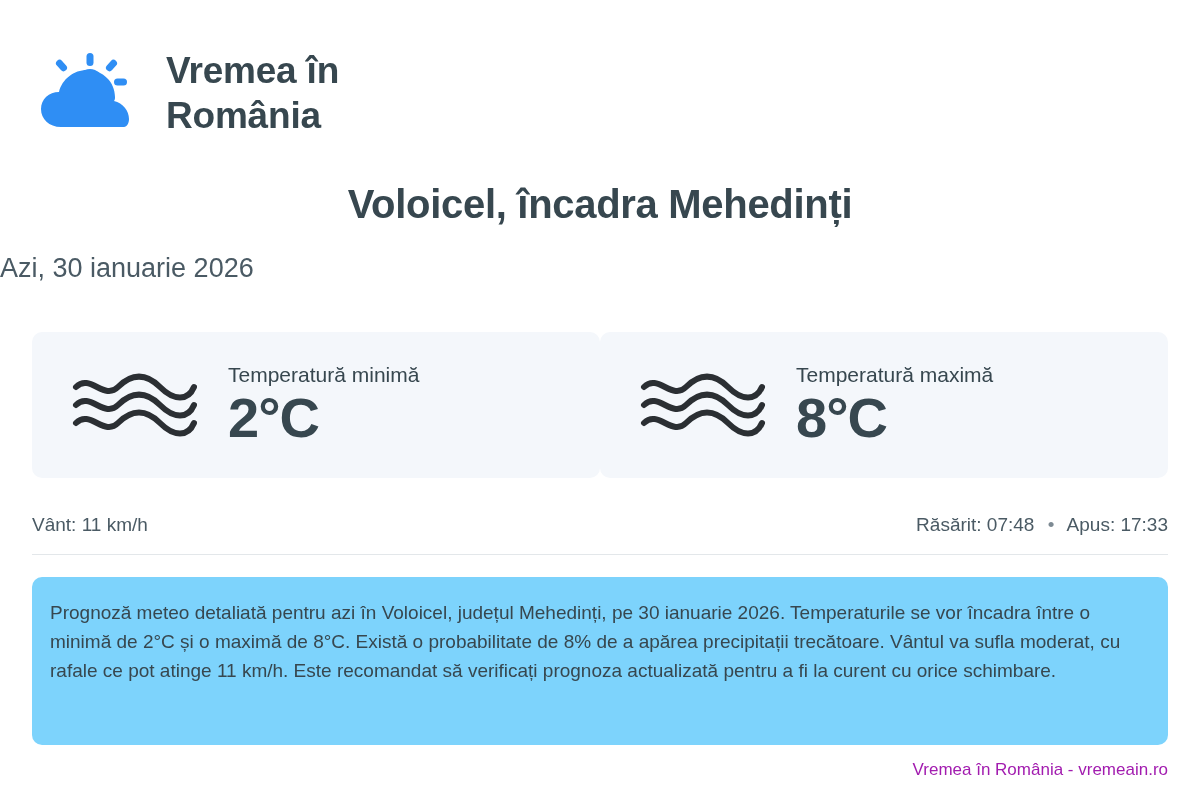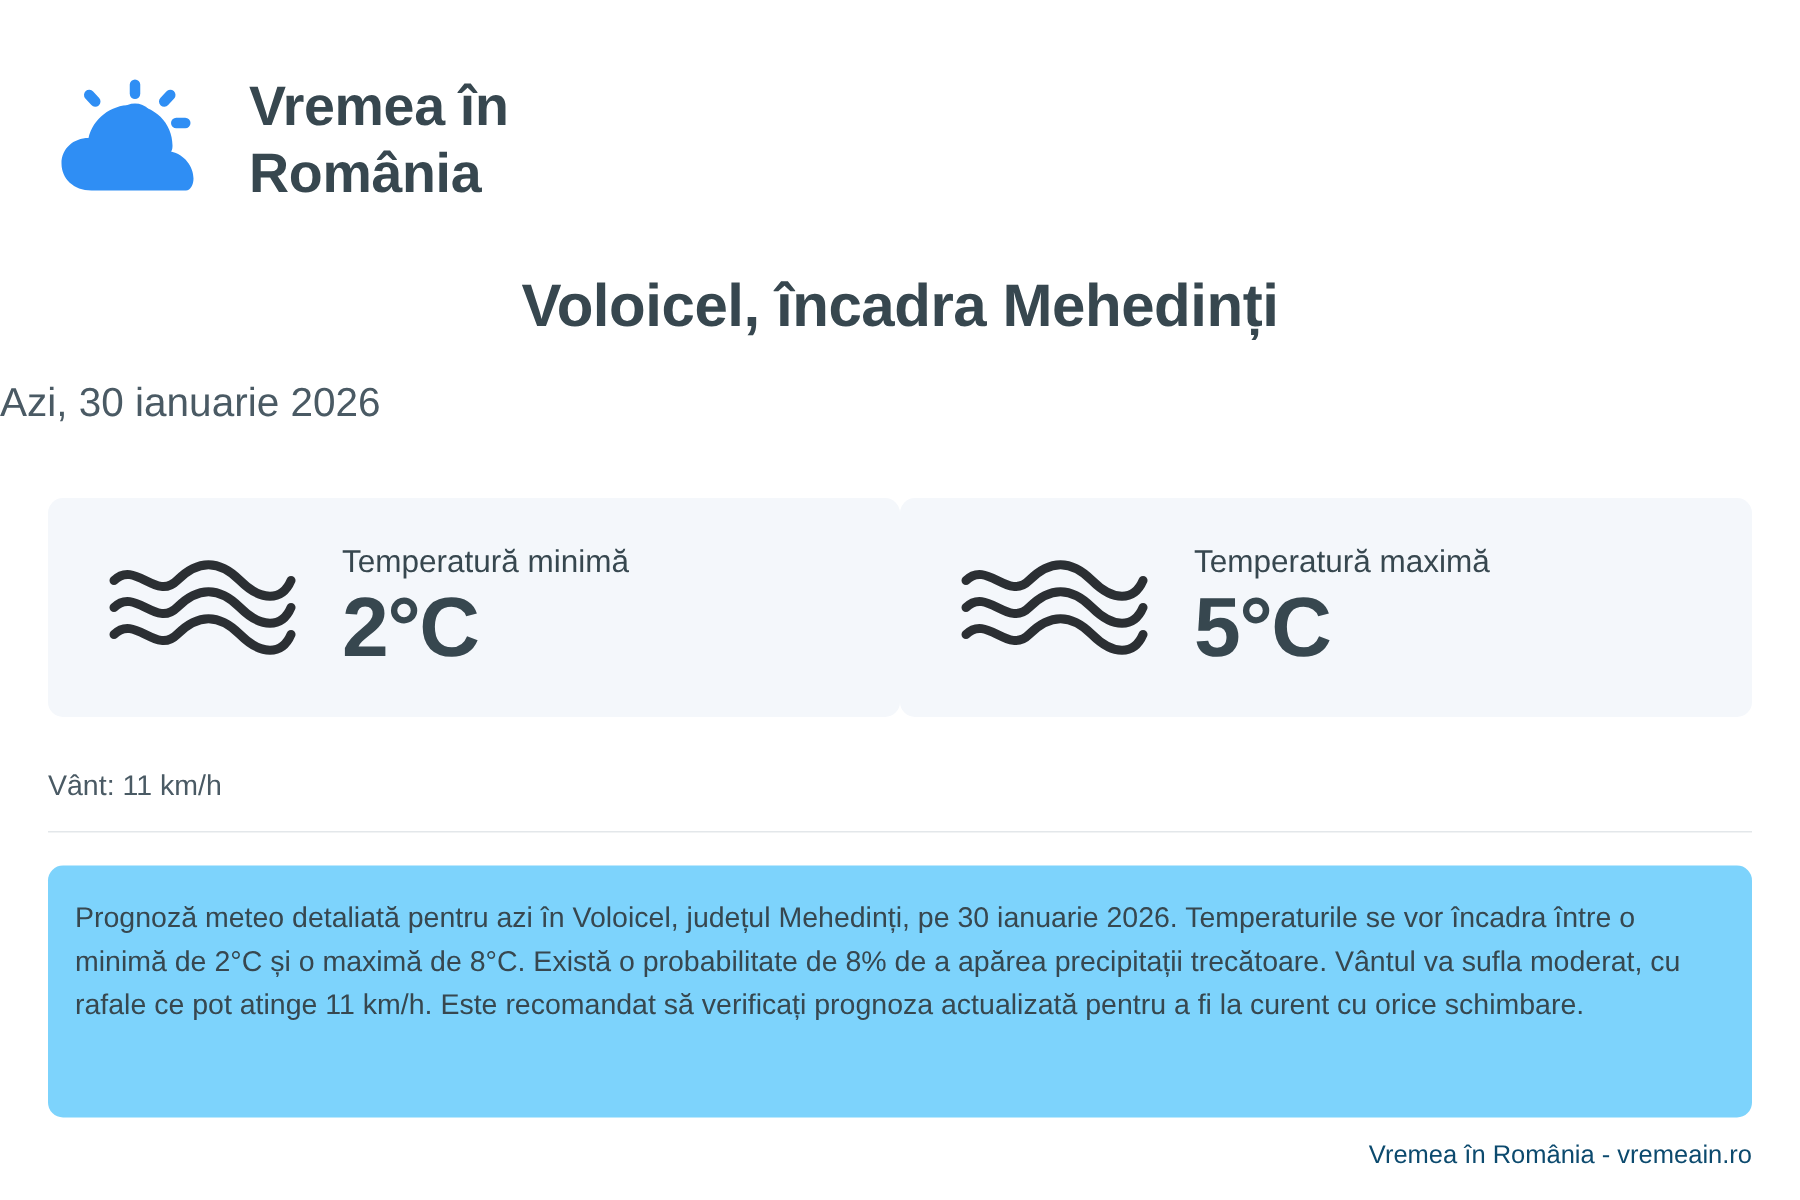--- a/index.html
+++ b/index.html
@@ -118,21 +118,21 @@
     color: #37474f;
     height: 168px;
   }
 
   
   .footer {
     position: absolute;
     right: 32px;
     bottom: 20px;
     font-size: 17px;
-    color: #0c4a6e;
+    color: #a21caf;
   }
 </style>
 </head>
 <body>
 
 <div class="page">
 
   <div class="brand">
     <div class="brand-icon">
       <svg viewBox="0 0 110 88" width="110" height="88" aria-hidden="true">
@@ -176,27 +176,32 @@
         <svg viewBox="0 0 130 72" width="130" height="72" aria-hidden="true">
           <g fill="none" stroke="#2b2f33" stroke-width="6" stroke-linecap="round">
             <path d="M6 18 C20 4, 34 32, 48 18 S76 4, 90 18 S118 32, 124 18"></path>
             <path d="M6 36 C20 22, 34 50, 48 36 S76 22, 90 36 S118 50, 124 36"></path>
             <path d="M6 54 C20 40, 34 68, 48 54 S76 40, 90 54 S118 68, 124 54"></path>
           </g>
         </svg>
       </div>
       <div class="card-text">
         <div class="card-label">Temperatură maximă</div>
-        <div class="card-value">5°C</div>
+        <div class="card-value">8°C</div>
       </div>
     </div>
 
   </div>
 
   <div class="meta-row">
     <div class="meta-center">Vânt: 11 km/h</div>
+    <div class="meta-right">
+      <span>Răsărit: 07:48</span>
+      <span class="meta-dot">•</span>
+      <span>Apus: 17:33</span>
+    </div>
   </div>
 
   <div class="description">Prognoză meteo detaliată pentru azi în Voloicel, județul Mehedinți, pe 30 ianuarie 2026. Temperaturile se vor încadra între o minimă de 2°C și o maximă de 8°C. Există o probabilitate de 8% de a apărea precipitații trecătoare. Vântul va sufla moderat, cu rafale ce pot atinge 11 km/h. Este recomandat să verificați prognoza actualizată pentru a fi la curent cu orice schimbare.</div>
 
   <div class="footer">Vremea în România - vremeain.ro</div>
 
 </div>
 
 </body></html>

